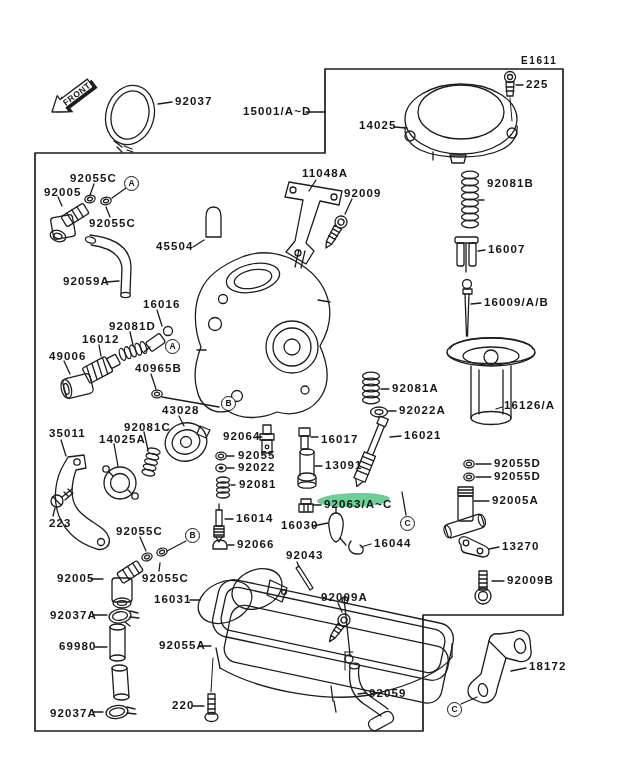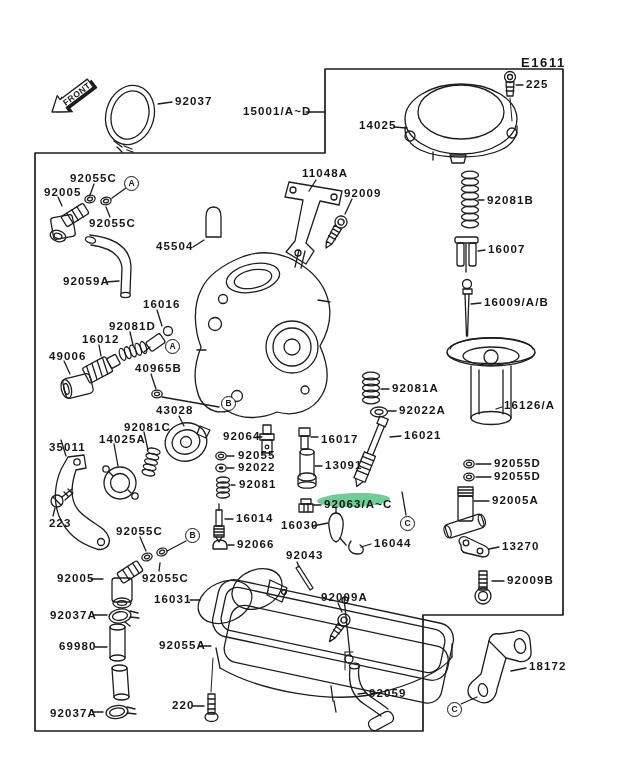--- a/index.html
+++ b/index.html
@@ -11,21 +11,21 @@
   #art *{stroke:#1d1d1d;fill:none;stroke-width:1.3;stroke-linecap:round;stroke-linejoin:round;}
   #art .thin{stroke-width:1;}
   #art .thick{stroke-width:1.7;}
   #art .fill-dark{fill:#1d1d1d;stroke:none;}
   #art .fill-white{fill:#ffffff;}
   #art text{fill:#141414;stroke:none;font:700 8.5px "Liberation Sans",sans-serif;letter-spacing:.6px;}
   .lbl{
     position:absolute;z-index:2;color:#161616;white-space:nowrap;
     font:700 11.5px "Liberation Sans",sans-serif;letter-spacing:1.1px;line-height:1;
   }
-  .lbl.sm{font-size:13px;letter-spacing:1.6px;}
+  .lbl.sm{font-size:10px;letter-spacing:1.6px;}
   .ref{
     position:absolute;z-index:2;width:13px;height:13px;border:1.6px solid #161616;border-radius:50%;
     background:#fff;color:#161616;display:flex;align-items:center;justify-content:center;
     font:700 8.5px "Liberation Sans",sans-serif;letter-spacing:0;line-height:1;
   }
   .hl{
     position:absolute;z-index:3;border-radius:50%;mix-blend-mode:multiply;
     transform:rotate(-2deg);opacity:.9;
   }
 </style>
@@ -413,39 +413,39 @@
     <path d="M91,579 L103,579 M159,571 L160,563 M190,600 L200,600 M93,615 L107,615 M95,647 L107,647 M93,712 L103,712"></path>
     <path d="M200,646 L211,646 M193,706 L204,706 M338,603 L342,612 M366,693 L358,694 M526,668 L511,671 M461,704 L477,697"></path>
   </g>
 </svg>
 
 <div class="lbl sm" style="left:521px;top:56px">E1611</div>
 <div class="lbl" style="left:175px;top:96px">92037</div>
 <div class="lbl" style="left:243px;top:106px">15001/A~D</div>
 <div class="lbl" style="left:526px;top:79px">225</div>
 <div class="lbl" style="left:359px;top:120px">14025</div>
-<div class="lbl" style="left:487px;top:195px">92081B</div>
+<div class="lbl" style="left:487px;top:178px">92081B</div>
 <div class="lbl" style="left:488px;top:244px">16007</div>
 <div class="lbl" style="left:484px;top:297px">16009/A/B</div>
 <div class="lbl" style="left:302px;top:168px">11048A</div>
 <div class="lbl" style="left:344px;top:188px">92009</div>
 <div class="lbl" style="left:70px;top:173px">92055C</div>
 <div class="lbl" style="left:44px;top:187px">92005</div>
 <div class="lbl" style="left:89px;top:218px">92055C</div>
 <div class="lbl" style="left:63px;top:276px">92059A</div>
 <div class="lbl" style="left:156px;top:241px">45504</div>
 <div class="lbl" style="left:143px;top:299px">16016</div>
 <div class="lbl" style="left:109px;top:321px">92081D</div>
 <div class="lbl" style="left:82px;top:334px">16012</div>
 <div class="lbl" style="left:49px;top:351px">49006</div>
 <div class="lbl" style="left:135px;top:363px">40965B</div>
-<div class="lbl" style="left:156px;top:405px">43028</div>
+<div class="lbl" style="left:162px;top:405px">43028</div>
 <div class="lbl" style="left:124px;top:422px">92081C</div>
 <div class="lbl" style="left:99px;top:434px">14025A</div>
-<div class="lbl" style="left:49px;top:442px">35011</div>
+<div class="lbl" style="left:49px;top:428px">35011</div>
 <div class="lbl" style="left:49px;top:518px">223</div>
 <div class="lbl" style="left:223px;top:431px">92064</div>
 <div class="lbl" style="left:321px;top:434px">16017</div>
 <div class="lbl" style="left:238px;top:450px">92055</div>
 <div class="lbl" style="left:238px;top:462px">92022</div>
 <div class="lbl" style="left:325px;top:460px">13091</div>
 <div class="lbl" style="left:239px;top:479px">92081</div>
 <div class="lbl" style="left:404px;top:430px">16021</div>
 <div class="lbl" style="left:392px;top:383px">92081A</div>
 <div class="lbl" style="left:399px;top:405px">92022A</div>

